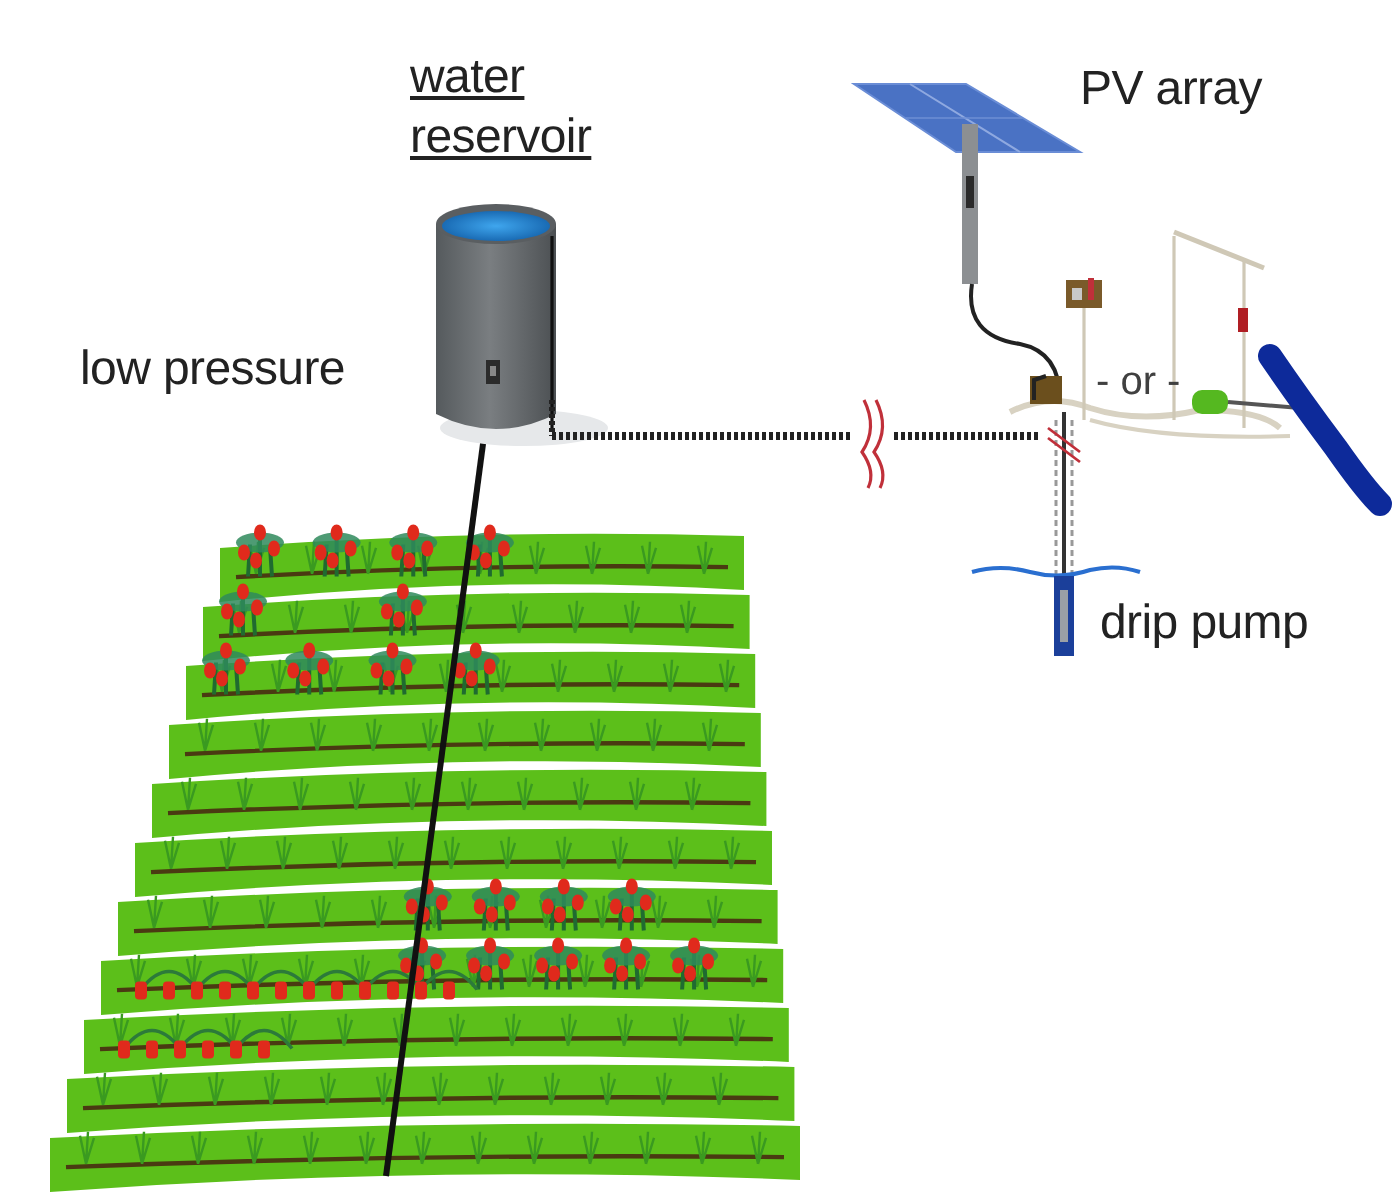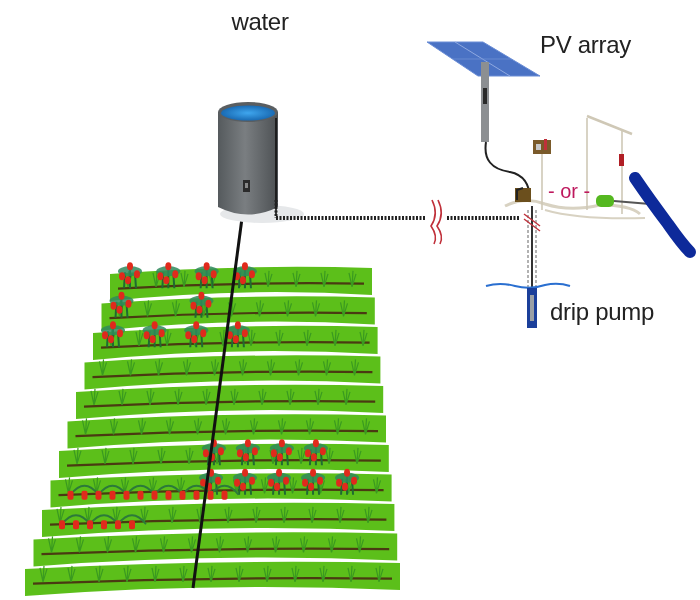--- a/index.html
+++ b/index.html
@@ -7,25 +7,25 @@
     #diagram { position: absolute; left: 0; top: 0; }
     .label {
       position: absolute;
       font-family: "Liberation Sans", "DejaVu Sans", sans-serif;
       color: #222222;
       font-size: 24px;
       line-height: 30px;
       letter-spacing: -0.3px;
       white-space: nowrap;
     }
-    .lbl-res { left: 205px; top: 7px; text-align: center; width: 110px; }
+    .lbl-res { left: 205px; top: 24px; text-align: left; width: 110px; text-decoration: underline; }
     .lbl-pv { left: 540px; top: 30px; }
     .lbl-drip { left: 40px; top: 170px; }
     .lbl-pump { left: 550px; top: 297px; }
-    .lbl-or { position: absolute; left: 548px; top: 180px; font-family: "Liberation Sans", sans-serif; font-size: 20px; color: #be185d; }
+    .lbl-or { position: absolute; left: 548px; top: 180px; font-family: "Liberation Sans", sans-serif; font-size: 20px; color: #404040; }
   </style>
 </head>
 <body>
 
 <svg id="diagram" width="700" height="600" viewBox="0 0 700 600">
   <defs>
     <linearGradient id="tankGrad" x1="0" x2="1">
       <stop offset="0" stop-color="#555a5d"></stop>
       <stop offset="0.45" stop-color="#7a7e81"></stop>
       <stop offset="1" stop-color="#4c5053"></stop>
@@ -425,18 +425,20 @@
     <line x1="622" y1="130" x2="622" y2="214" stroke="#cfc8b6" stroke-width="1.6"></line>
     <rect x="619" y="154" width="5" height="12" fill="#b01e24"></rect>
     <rect x="596" y="195" width="18" height="12" rx="5" fill="#55b820"></rect>
     <line x1="614" y1="201" x2="650" y2="204" stroke="#555" stroke-width="2"></line>
     <path d="M635 178 Q650 200 668 224 Q682 244 690 252" fill="none" stroke="#0d2a9a" stroke-width="12" stroke-linecap="round"></path>
   </g>
 </svg>
 
 <div class="label lbl-res">
   <div>water</div>
+  <div>reservoir</div>
 </div>
 <div class="label lbl-pv">PV array</div>
 <div class="label lbl-drip">
+  <div>low pressure</div>
 </div>
 <div class="label lbl-pump">drip pump</div>
 <div class="lbl-or">- or -</div>
 
 </body></html>

